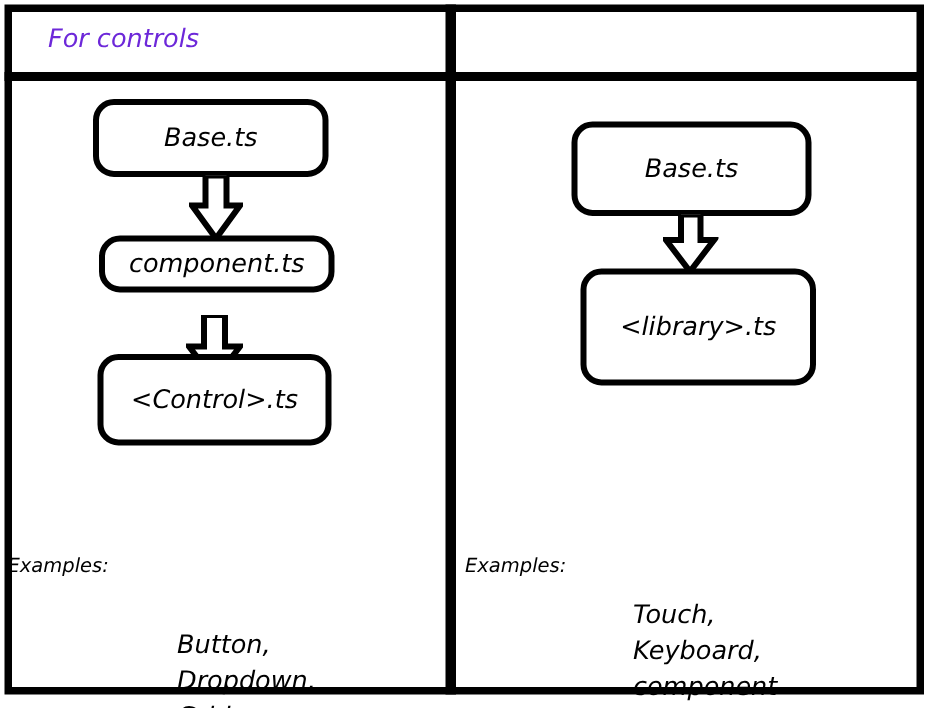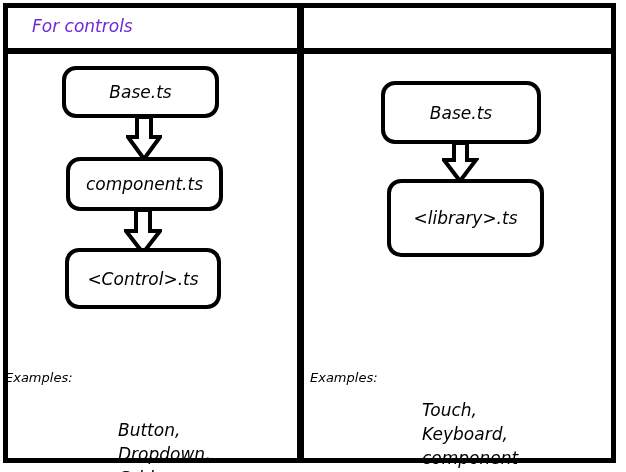--- a/index.html
+++ b/index.html
@@ -71,22 +71,22 @@
   }
   .node span {
     font-style: italic;
     font-size: 17px;
     color: #000000;
     white-space: nowrap;
   }
 
   
   #node-l1 { left: 62px; top: 66px;  width: 157px; height: 52px; }
-  #node-l2 { left: 66px; top: 157px; width: 157px; height: 54px; align-items: center; }
-  #node-l3 { left: 65px; top: 248px; width: 156px; height: 61px; }
+  #node-l2 { left: 66px; top: 157px; width: 157px; height: 38px; align-items: center; }
+  #node-l3 { left: 65px; top: 236px; width: 156px; height: 61px; }
   
   #node-r1 { left: 381px; top: 81px;  width: 160px; height: 63px; }
   #node-r2 { left: 387px; top: 179px; width: 157px; height: 78px; border-radius: 14px; }
 
   
   .arrow {
     position: absolute;
   }
   .arrow svg { display: block; }
 

